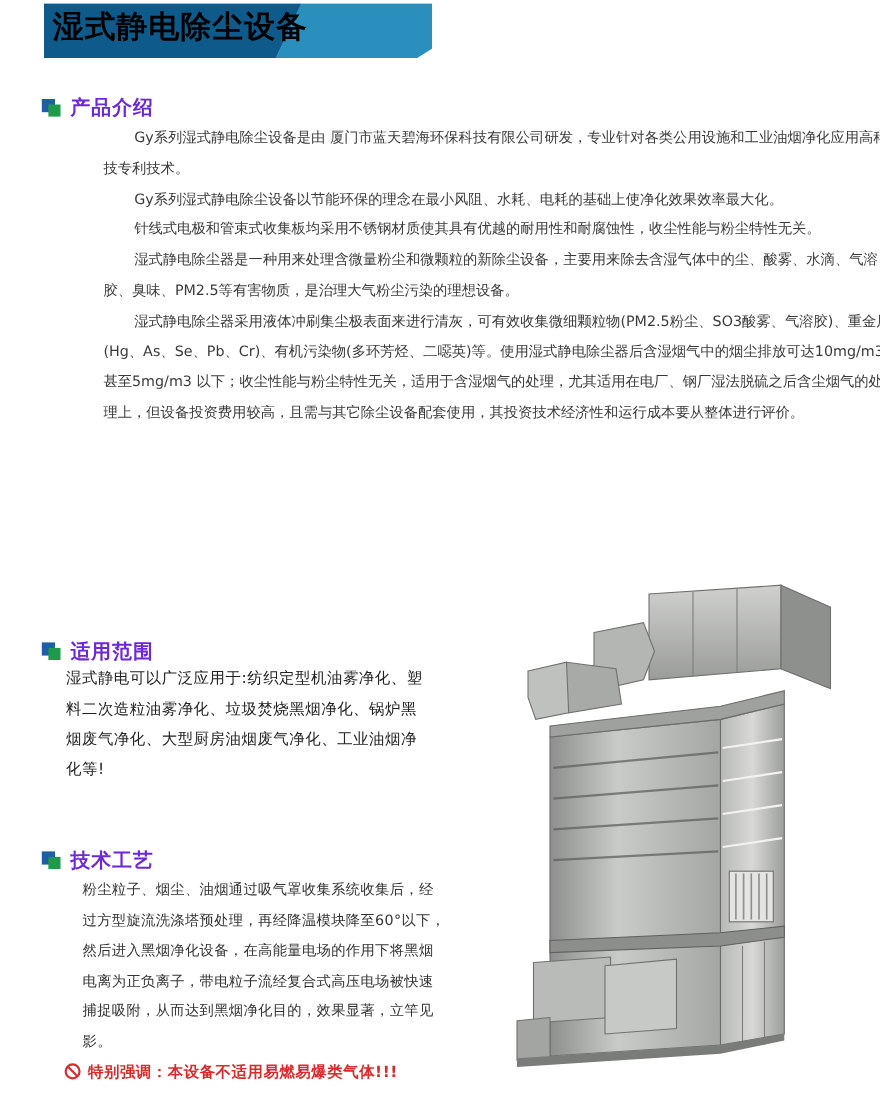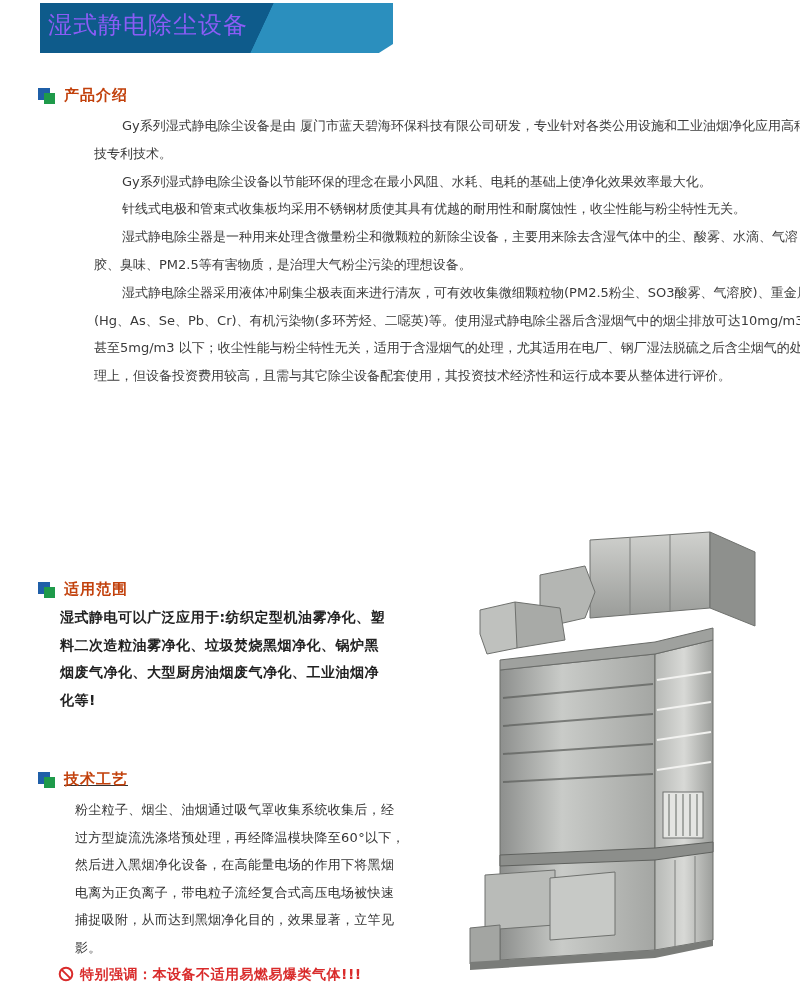--- a/index.html
+++ b/index.html
@@ -6,33 +6,33 @@
     html, body { width: 800px; height: 1000px; background: #ffffff; overflow: hidden; }
     body { position: relative; font-family: "DejaVu Sans", "Liberation Sans", sans-serif; color: #333333; }
 
     .banner {
       position: absolute; left: 40px; top: 3px; width: 353px; height: 50px;
       background: linear-gradient(115deg, #0e5b8b 0%, #0e5b8b 62%, #2b8fbe 62.2%, #2b8fbe 100%);
       clip-path: polygon(0 0, 100% 0, 100% 82%, 96% 100%, 0 100%);
     }
     .banner-title {
       position: absolute; left: 48px; top: 6px; width: 300px;
-      font-size: 24px; font-weight: normal; color: #8b5cf6; letter-spacing: 1px; line-height: 38px;
+      font-size: 28px; font-weight: bold; color: #000000; letter-spacing: 1px; line-height: 38px;
     }
 
     .section-head { position: absolute; left: 38px; display: flex; align-items: center; }
     .section-icon { position: relative; width: 20px; height: 16px; margin-right: 6px; }
     .section-icon .sq-blue { position: absolute; left: 0; top: 0; width: 12px; height: 12px; background: #1f5fa8; }
     .section-icon .sq-green { position: absolute; left: 6px; top: 5px; width: 11px; height: 11px; background: #1e9a4a; }
-    .section-title { font-size: 15px; font-weight: bold; color: #c2410c; letter-spacing: 1px; }
+    .section-title { font-size: 18px; font-weight: bold; color: #6d28d9; letter-spacing: 1px; }
 
     .intro { position: absolute; left: 58px; top: 112px; width: 720px; font-size: 13px; line-height: 27.8px; color: #3a3a3a; margin-left: 36px; }
     .intro p { text-indent: 28px; }
 
-    .scope { position: absolute; left: 60px; top: 604px; width: 330px; font-size: 14px; font-weight: bold; line-height: 27.5px; color: #222222; letter-spacing: 0.5px; }
+    .scope { position: absolute; left: 60px; top: 604px; width: 330px; font-size: 14px; font-weight: normal; line-height: 27.5px; color: #222222; letter-spacing: 0.5px; }
 
     .tech { position: absolute; left: 60px; top: 796px; width: 330px; font-size: 13px; line-height: 27.5px; color: #333333; letter-spacing: 0.3px; margin-left: 15px; }
 
     .warning { position: absolute; left: 58px; top: 966px; display: flex; align-items: flex-start; color: #d92b2b; font-size: 14px; font-weight: bold; letter-spacing: 0.5px; }
     .warn-icon { width: 16px; height: 16px; margin-right: 6px; }
 
     .product { position: absolute; left: 455px; top: 530px; width: 305px; height: 455px; }
   </style>
 </head>
 <body>
@@ -57,21 +57,21 @@
 
 <div class="section-head" style="top:580px;text-align:center;">
   <span class="section-icon">
       <span class="sq-blue"></span>
       <span class="sq-green"></span>
     </span>
   <span class="section-title">适用范围</span>
 </div>
 <div class="scope">湿式静电可以广泛应用于:纺织定型机油雾净化、塑料二次造粒油雾净化、垃圾焚烧黑烟净化、锅炉黑烟废气净化、大型厨房油烟废气净化、工业油烟净化等!</div>
 
-<div class="section-head" style="top:770px;text-decoration:underline;">
+<div class="section-head" style="top:770px;">
   <span class="section-icon">
       <span class="sq-blue"></span>
       <span class="sq-green"></span>
     </span>
   <span class="section-title">技术工艺</span>
 </div>
 <div class="tech">粉尘粒子、烟尘、油烟通过吸气罩收集系统收集后，经过方型旋流洗涤塔预处理，再经降温模块降至60°以下，然后进入黑烟净化设备，在高能量电场的作用下将黑烟电离为正负离子，带电粒子流经复合式高压电场被快速捕捉吸附，从而达到黑烟净化目的，效果显著，立竿见影。</div>
 
 <div class="warning">
   <svg class="warn-icon" viewBox="0 0 16 16">

